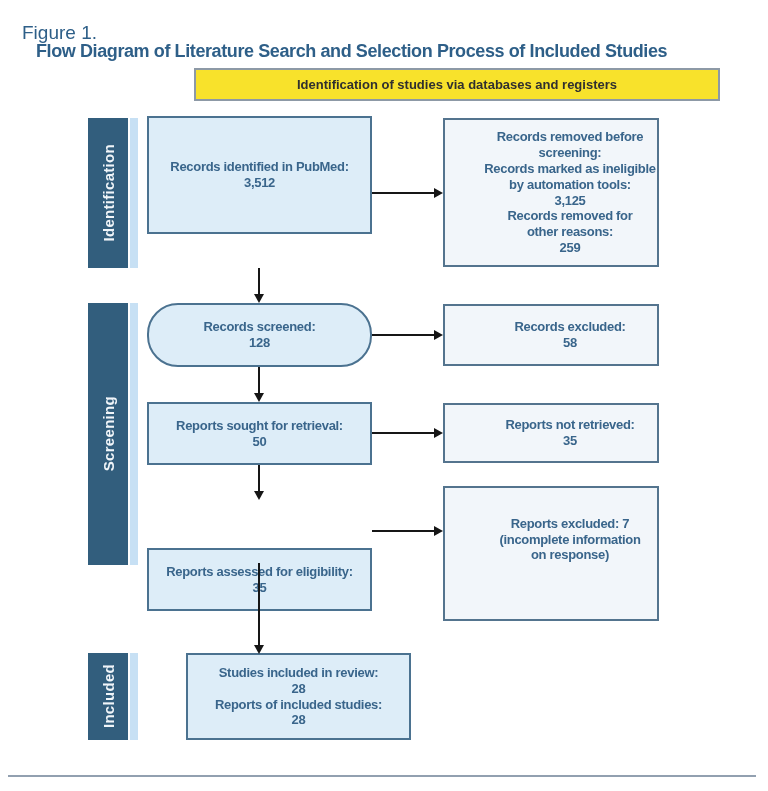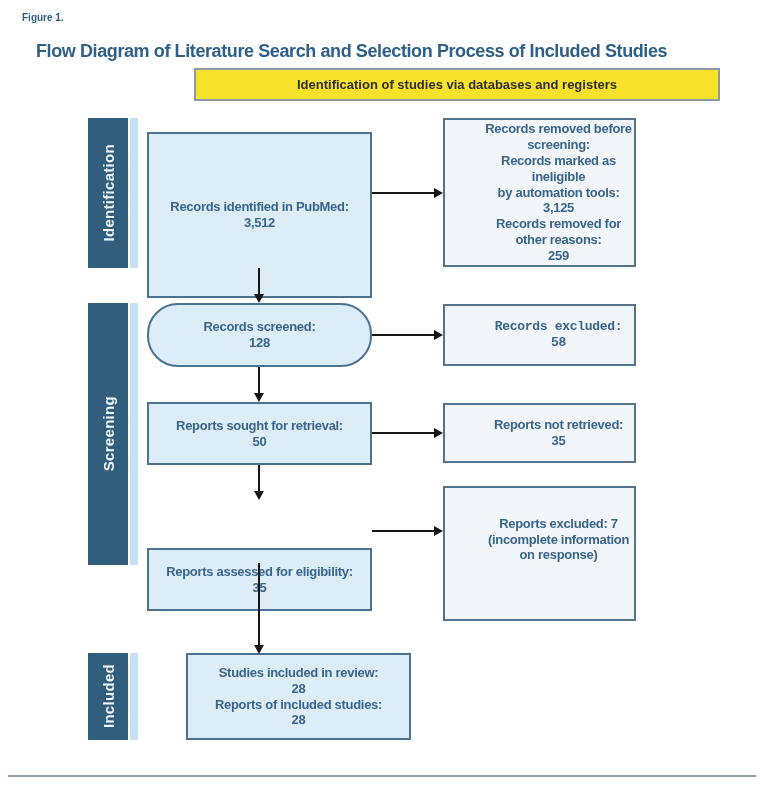--- a/index.html
+++ b/index.html
@@ -4,22 +4,22 @@
 <style>
   html,body{margin:0;padding:0;background:#ffffff;}
   .page{
     position:relative;
     width:768px;height:791px;
     background:#ffffff;
     font-family:"Liberation Sans", sans-serif;
     overflow:hidden;
   }
   .fig-label{
-    position:absolute;left:22px;top:12px;
-    font-size:10px;font-weight:bold;color:var(--title);
+    position:absolute;left:22px;top:22px;
+    font-size:19px;font-weight:normal;color:var(--title);
   }
   .fig-title{
     position:absolute;left:22px;top:27px;margin:14px;
     font-size:18px;font-weight:bold;color:var(--title);
     letter-spacing:-0.4px;white-space:nowrap;
   }
   .banner{
     position:absolute;left:146px;top:68px;width:522px;height:29px;
     background:var(--banner-fill);
     border:2px solid var(--banner-border);
@@ -51,21 +51,21 @@
     color:var(--box-text);
     white-space:pre-line;
     box-sizing:border-box;
   }
   .lbox{
     left:147px;width:225px;
     background:var(--left-box-fill);
     border:2px solid var(--left-box-border);
   }
   .rbox{
-    left:443px;width:193px;
+    left:443px;width:216px;
     background:var(--right-box-fill);
     border:2px solid var(--right-box-border);
     padding-left:38px;
   }
   .harrow{
     position:absolute;left:372px;width:62px;height:2px;
     background:var(--arrow);
   }
   .harrow::after{
     content:"";position:absolute;right:-9px;top:50%;transform:translateY(-50%);
@@ -104,42 +104,42 @@
   <div class="stage-bar" style="top:303px;height:262px;">
     <span class="stage-label">Screening</span>
   </div>
   <div class="stage-strip" style="top:303px;height:262px;"></div>
 
   <div class="stage-bar" style="top:653px;height:87px;">
     <span class="stage-label">Included</span>
   </div>
   <div class="stage-strip" style="top:653px;height:87px;"></div>
 
-  <div class="box lbox" style="top:132px;height:166px;">Records identified in PubMed:
+  <div class="box lbox" style="top:116px;height:118px;">Records identified in PubMed:
 3,512</div>
   <div class="box lbox" style="top:303px;height:64px;border-radius:31px;">Records screened:
 128</div>
   <div class="box lbox" style="top:402px;height:63px;">Reports sought for retrieval:
 50</div>
   <div class="box lbox" style="top:500px;height:63px;margin-top:48px;">Reports assessed for eligibility:
 35</div>
   <div class="box lbox" style="top:653px;height:87px;margin-left:39px;">Studies included in review:
 28
 Reports of included studies:
 28</div>
 
   <div class="box rbox" style="top:118px;height:149px;">Records removed before
 screening:
 Records marked as ineligible
 by automation tools:
 3,125
 Records removed for
 other reasons:
 259</div>
-  <div class="box rbox" style="top:304px;height:62px;font-family:Liberation Mono, monospace;">Records excluded:
+  <div class="box rbox" style="top:304px;height:62px;">Records excluded:
 58</div>
   <div class="box rbox" style="top:403px;height:60px;text-align:center;">Reports not retrieved:
 35</div>
   <div class="box rbox" style="top:486px;height:135px;padding-bottom:28px;">Reports excluded: 7
 (incomplete information
 on response)</div>
 
   <div class="harrow" style="top:192px;"></div>
   <div class="harrow" style="top:334px;"></div>
   <div class="harrow" style="top:432px;"></div>

